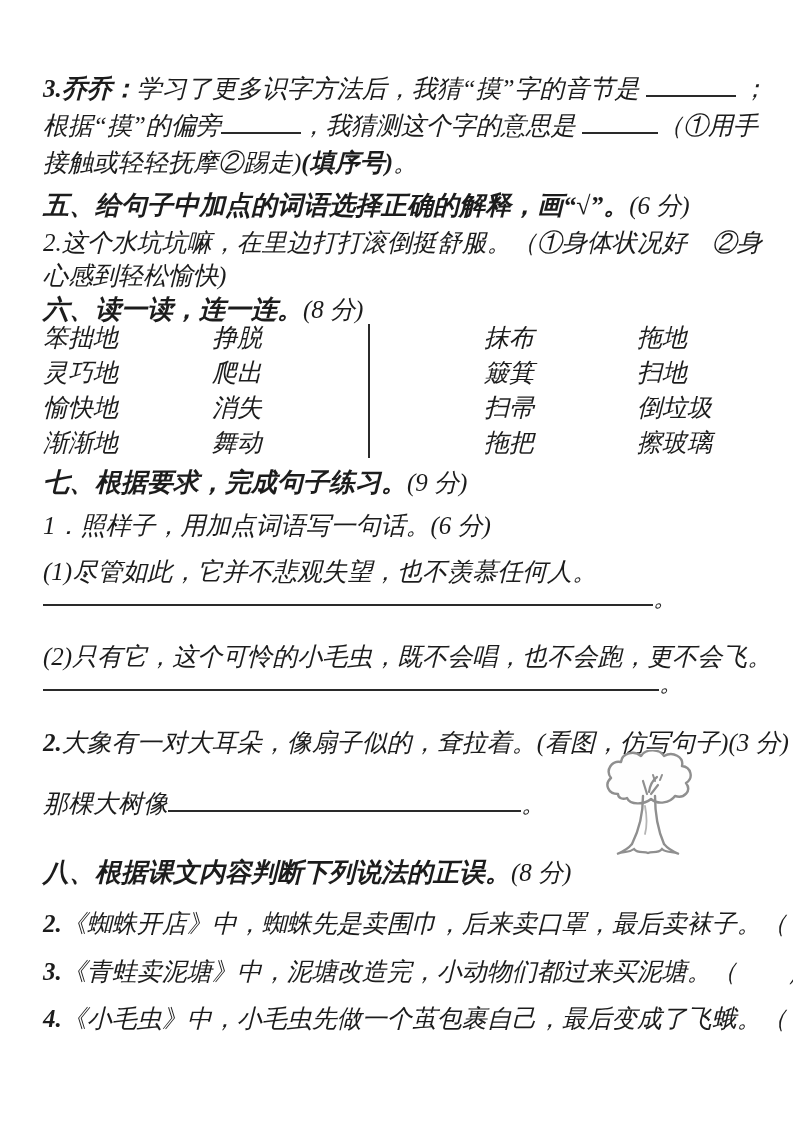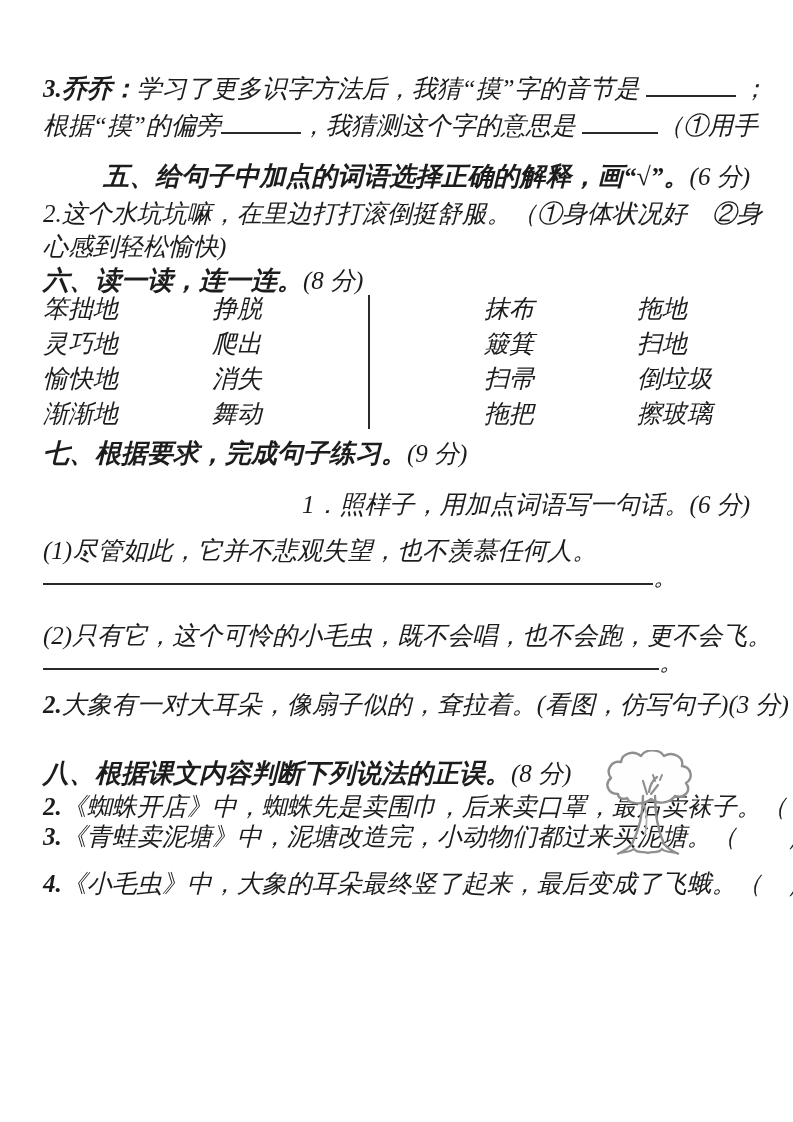--- a/index.html
+++ b/index.html
@@ -44,36 +44,37 @@
   .mcol{position:absolute;top:0;}
   .mcol div{line-height:35px;}
   #match-divider{
     position:absolute;left:325px;top:4px;
     width:2px;height:134px;background:#2b2b2b;
   }
   
   .ansrow{line-height:16px;height:16px;margin-top:0;white-space:nowrap;}
   .ansrow .blank{height:14px;}
   
-  .tf-row{display:flex;justify-content:space-between;line-height:30px;white-space:nowrap;}
+  .tf-row{display:flex;justify-content:space-between;line-height:30px;margin-top:18px;white-space:nowrap;}
   .paren{white-space:pre;}
   
   #tree{position:absolute;left:598px;top:750px;}
-  .mt4{margin-top:4px;} .mt6{margin-top:14px;text-align:right;}
-  .mt9{margin-top:9px;} .mt14{margin-top:14px;} .mt16{margin-top:16px;}
+  .mt4{margin-top:4px;} .mt6{margin-top:6px;}
+  .mt9{margin-top:9px;} .mt14{margin-top:14px;} .mt16{margin-top:33px;}
   .mt17{margin-top:17px;} .mt18{margin-top:32px;} .mt24{margin-top:24px;}
 </style>
 </head>
 <body>
 
 <div id="sheet">
 
   <div>
     <div class="line"><span class="b">3.乔乔：</span><span>学习了更多识字方法后，我猜“摸”字的音节是 </span><span class="blank" style="width: 90px;"></span><span> ；</span></div>
     <div class="line"><span>根据“摸”的偏旁</span><span class="blank" style="width: 80px;"></span><span>，我猜测这个字的意思是 </span><span class="blank" style="width: 76px;"></span><span>（①用手</span></div>
+    <div class="line"><span>接触或轻轻抚摩②踢走)</span><span class="b">(填序号)</span><span>。</span></div>
   </div>
 
   <div>
     <div class="line sec mt6">
       <span class="ht">五、给句子中加点的词语选择正确的解释，画“√”。</span><span class="score">(6 分)</span>
     </div>
     <div class="line"><span>2.这个水坑坑嘛，在里边打打滚倒挺</span><span class="dot">舒</span><span class="dot">服</span><span>。（①身体状况好　②身</span></div>
     <div class="line" style="line-height:30px;"><span>心感到轻松愉快)</span></div>
   </div>
 
@@ -113,36 +114,37 @@
   <div>
     <div class="line sec mt4">
       <span class="ht">七、根据要求，完成句子练习。</span><span class="score">(9 分)</span>
     </div>
     <div class="line mt6"><span>1．照样子，用加点词语写一句话。(6 分)</span></div>
     <div class="line mt9"><span>(1)</span><span class="dot">尽</span><span class="dot">管</span><span>如此，它并不悲观失望，</span><span class="dot">也</span><span>不羡慕任何人。</span></div>
     <div class="ansrow"><span class="blank" style="width: 610px;"></span><span>。</span></div>
     <div class="line mt18"><span>(2)只有它，这个可怜的小毛虫，</span><span class="dot">既</span><span>不会唱，</span><span class="dot">也</span><span>不会跑，</span><span class="dot">更</span><span>不会飞。</span></div>
     <div class="ansrow"><span class="blank" style="width: 616px;"></span><span>。</span></div>
     <div class="line mt16"><span class="b">2.</span><span>大象有一对大耳朵，像扇子似的，耷拉着。(看图，仿写句子)(3 分)</span></div>
+    <div class="line mt24"><span>那棵大树像</span><span class="blank" style="width: 353px;"></span><span>。</span></div>
   </div>
 
   <div>
     <div class="line sec mt18">
       <span class="ht">八、根据课文内容判断下列说法的正误。</span><span class="score">(8 分)</span>
     </div>
     <div class="tf-row">
       <span><span class="b">2.</span><span>《蜘蛛开店》中，蜘蛛先是卖围巾，后来卖口罩，最后卖袜子。</span></span>
       <span class="paren">（　）</span>
     </div>
     <div class="tf-row">
       <span><span class="b">3.</span><span>《青蛙卖泥塘》中，泥塘改造完，小动物们都过来买泥塘。</span></span>
       <span class="paren">（　　）</span>
     </div>
     <div class="tf-row mt17">
-      <span><span class="b">4.</span><span>《小毛虫》中，大象的耳朵最终竖了起来，最后变成了飞蛾。</span></span>
+      <span><span class="b">4.</span><span>《小毛虫》中，小毛虫先做一个茧包裹自己，最后变成了飞蛾。</span></span>
       <span class="paren">（　）</span>
     </div>
   </div>
 
 </div>
 
 <svg id="tree" width="102" height="112" viewBox="0 0 102 112" fill="none">
   <path d="M20,44
            C10,44 6,34 13,28
            C7,20 14,10 23,12

